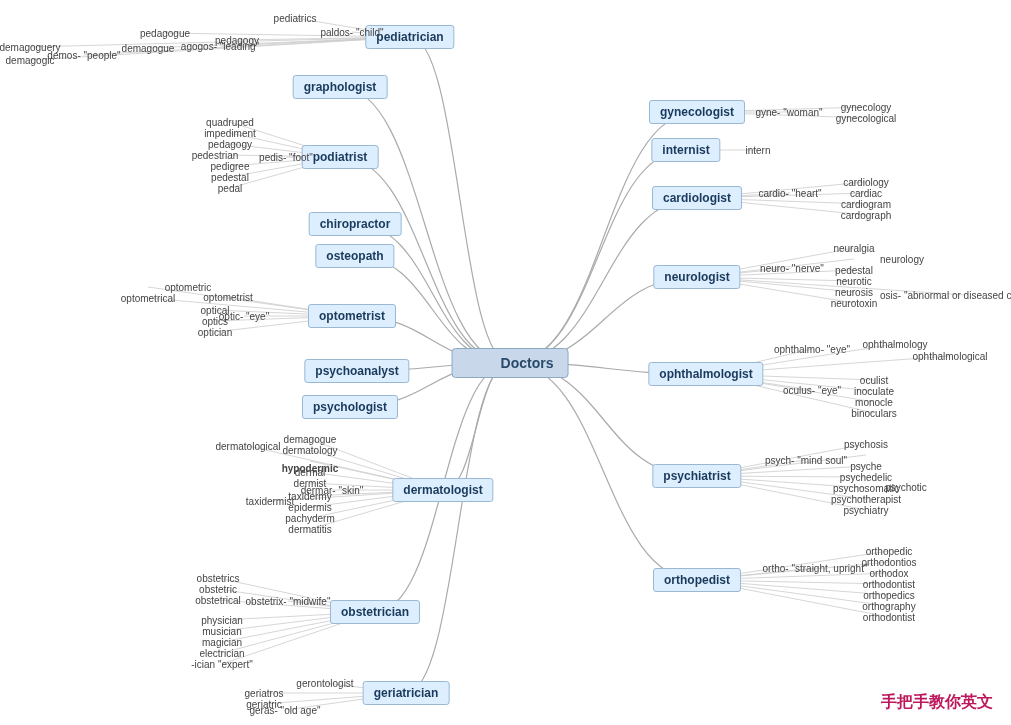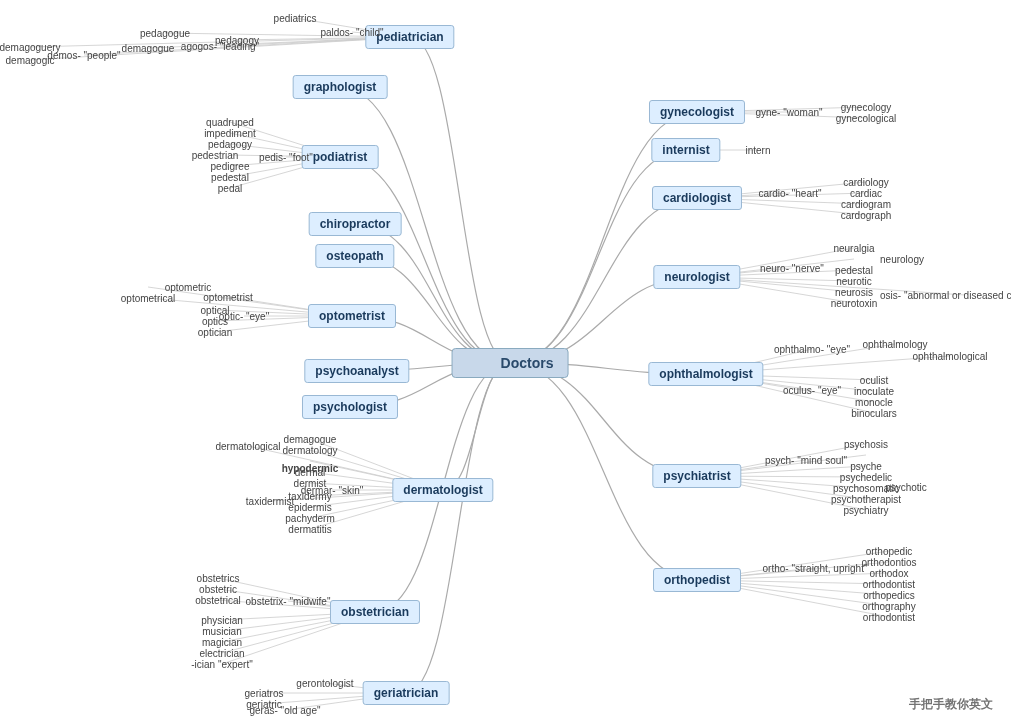--- a/index.html
+++ b/index.html
@@ -52,22 +52,22 @@
       font-size: 10px;
       color: #444;
       background: none;
       border: none;
       padding: 1px 3px;
     }
     .watermark {
       position: absolute;
       bottom: 12px;
       right: 18px;
-      font-size: 12px;
-      color: #737373;
+      font-size: 16px;
+      color: #be185d;
       font-weight: bold;
       font-family: Liberation Mono, monospace;
     }
   </style>
 </head>
 <body>
 
 <div id="mindmap-container">
   <svg id="connections">
       <path d="M 510 363 C 460 363, 460 37, 410 37" stroke="#aaa" stroke-width="1.2" fill="none"></path>

